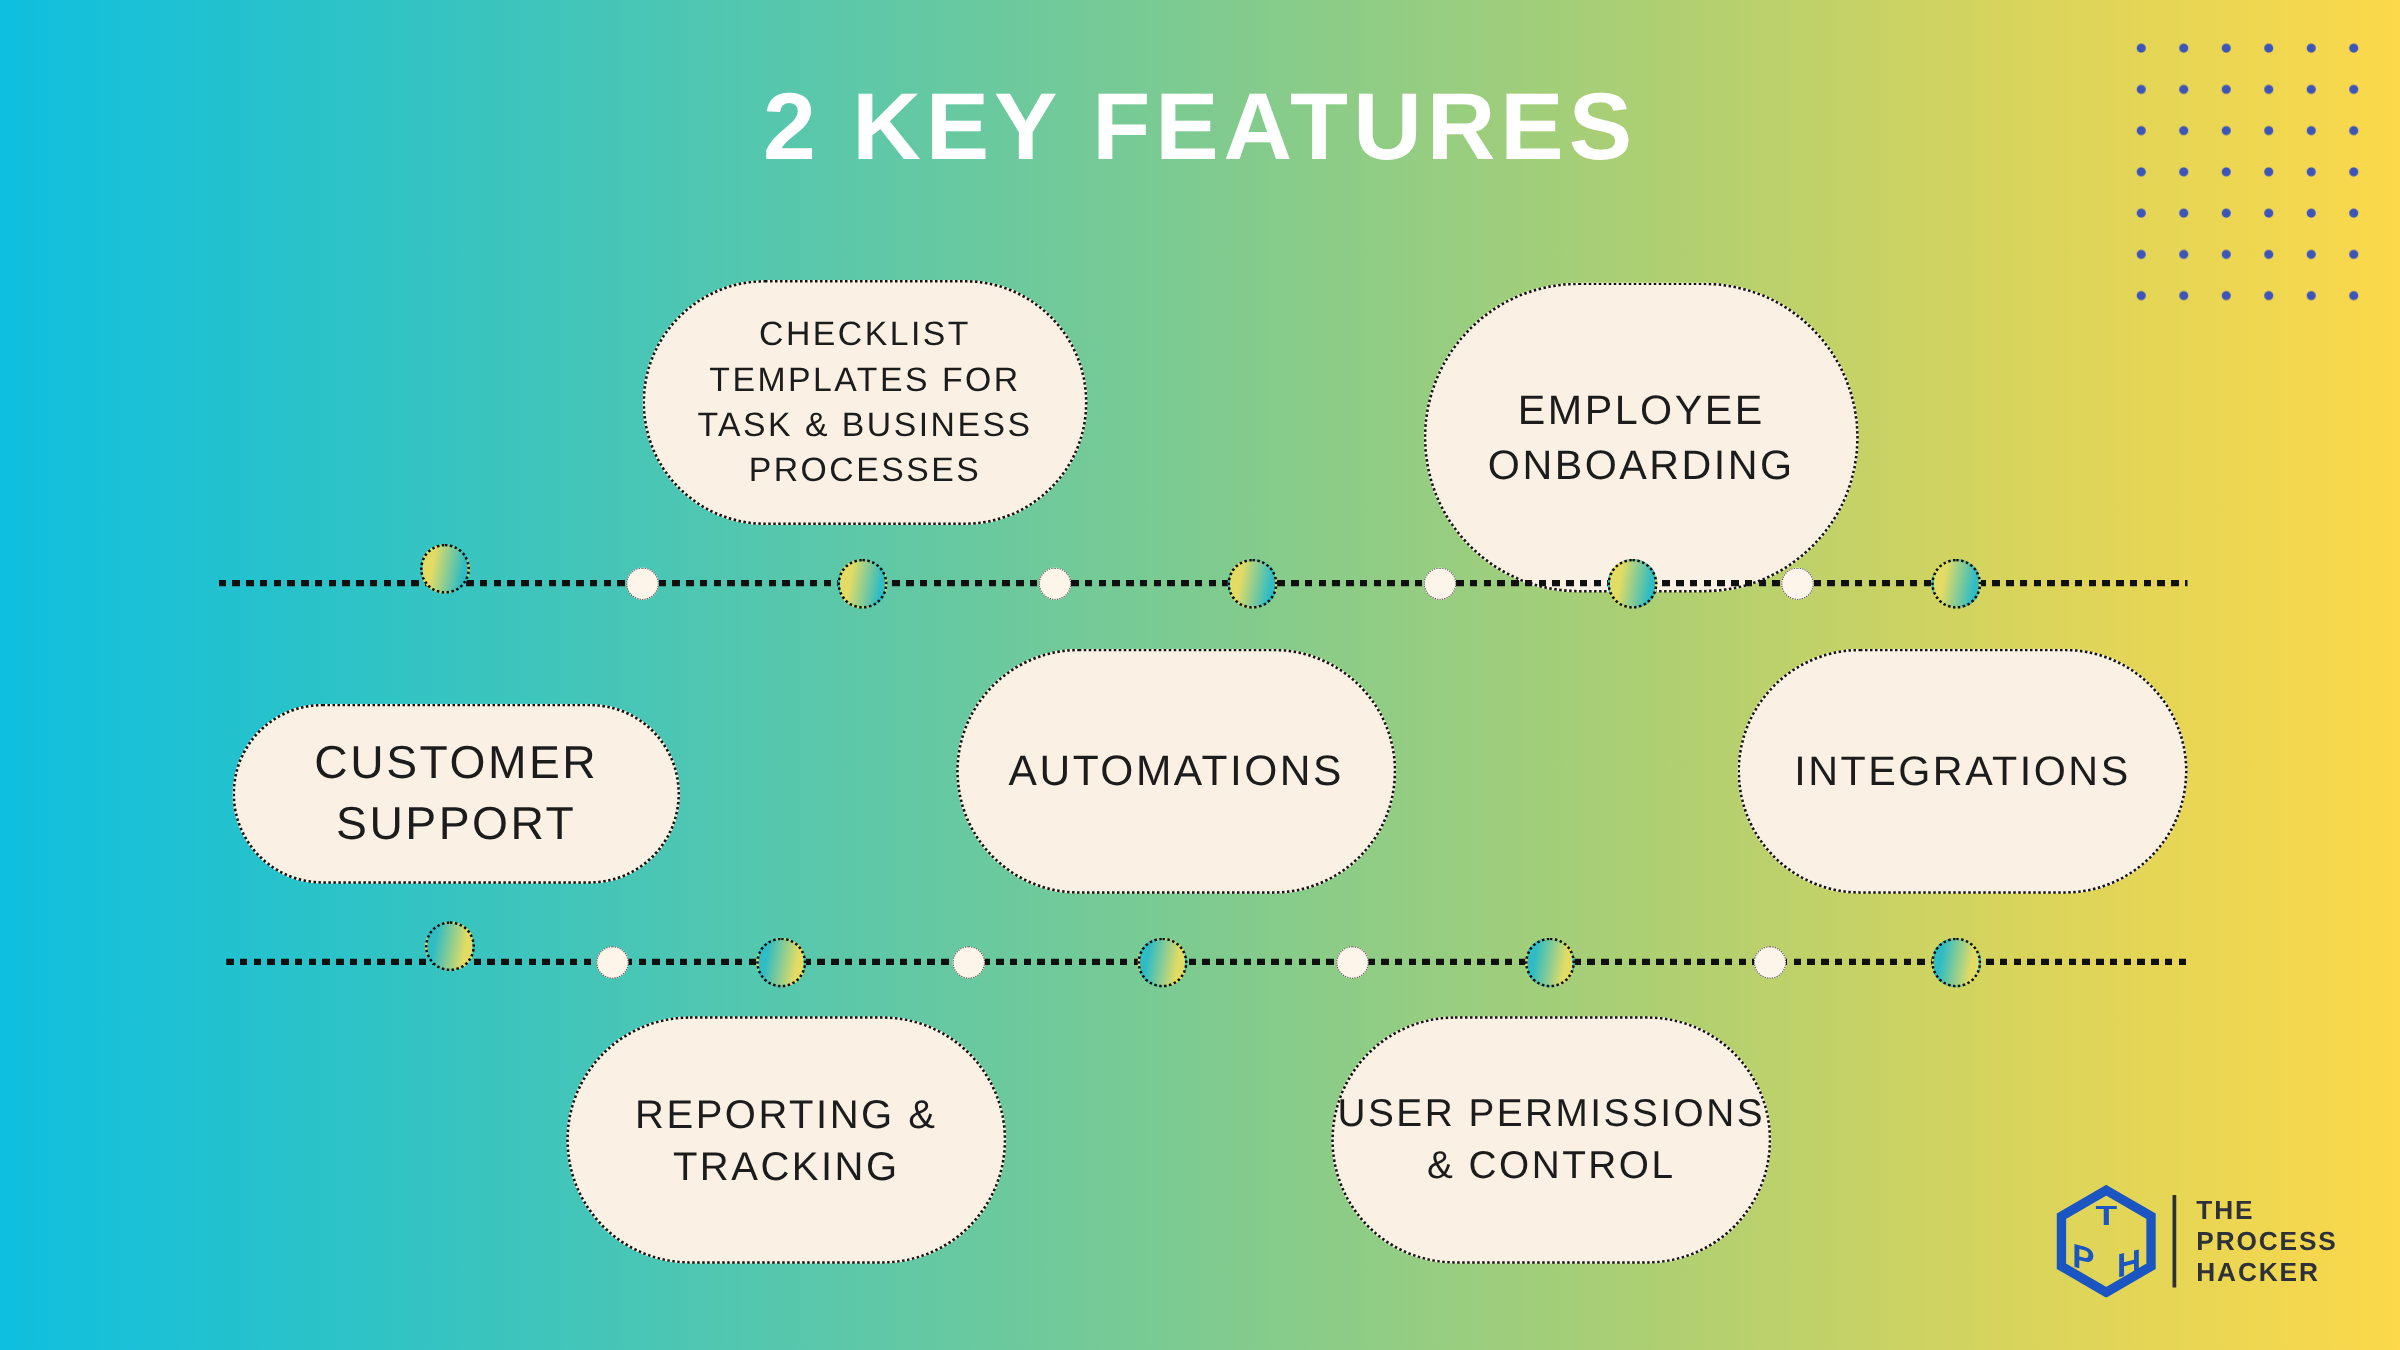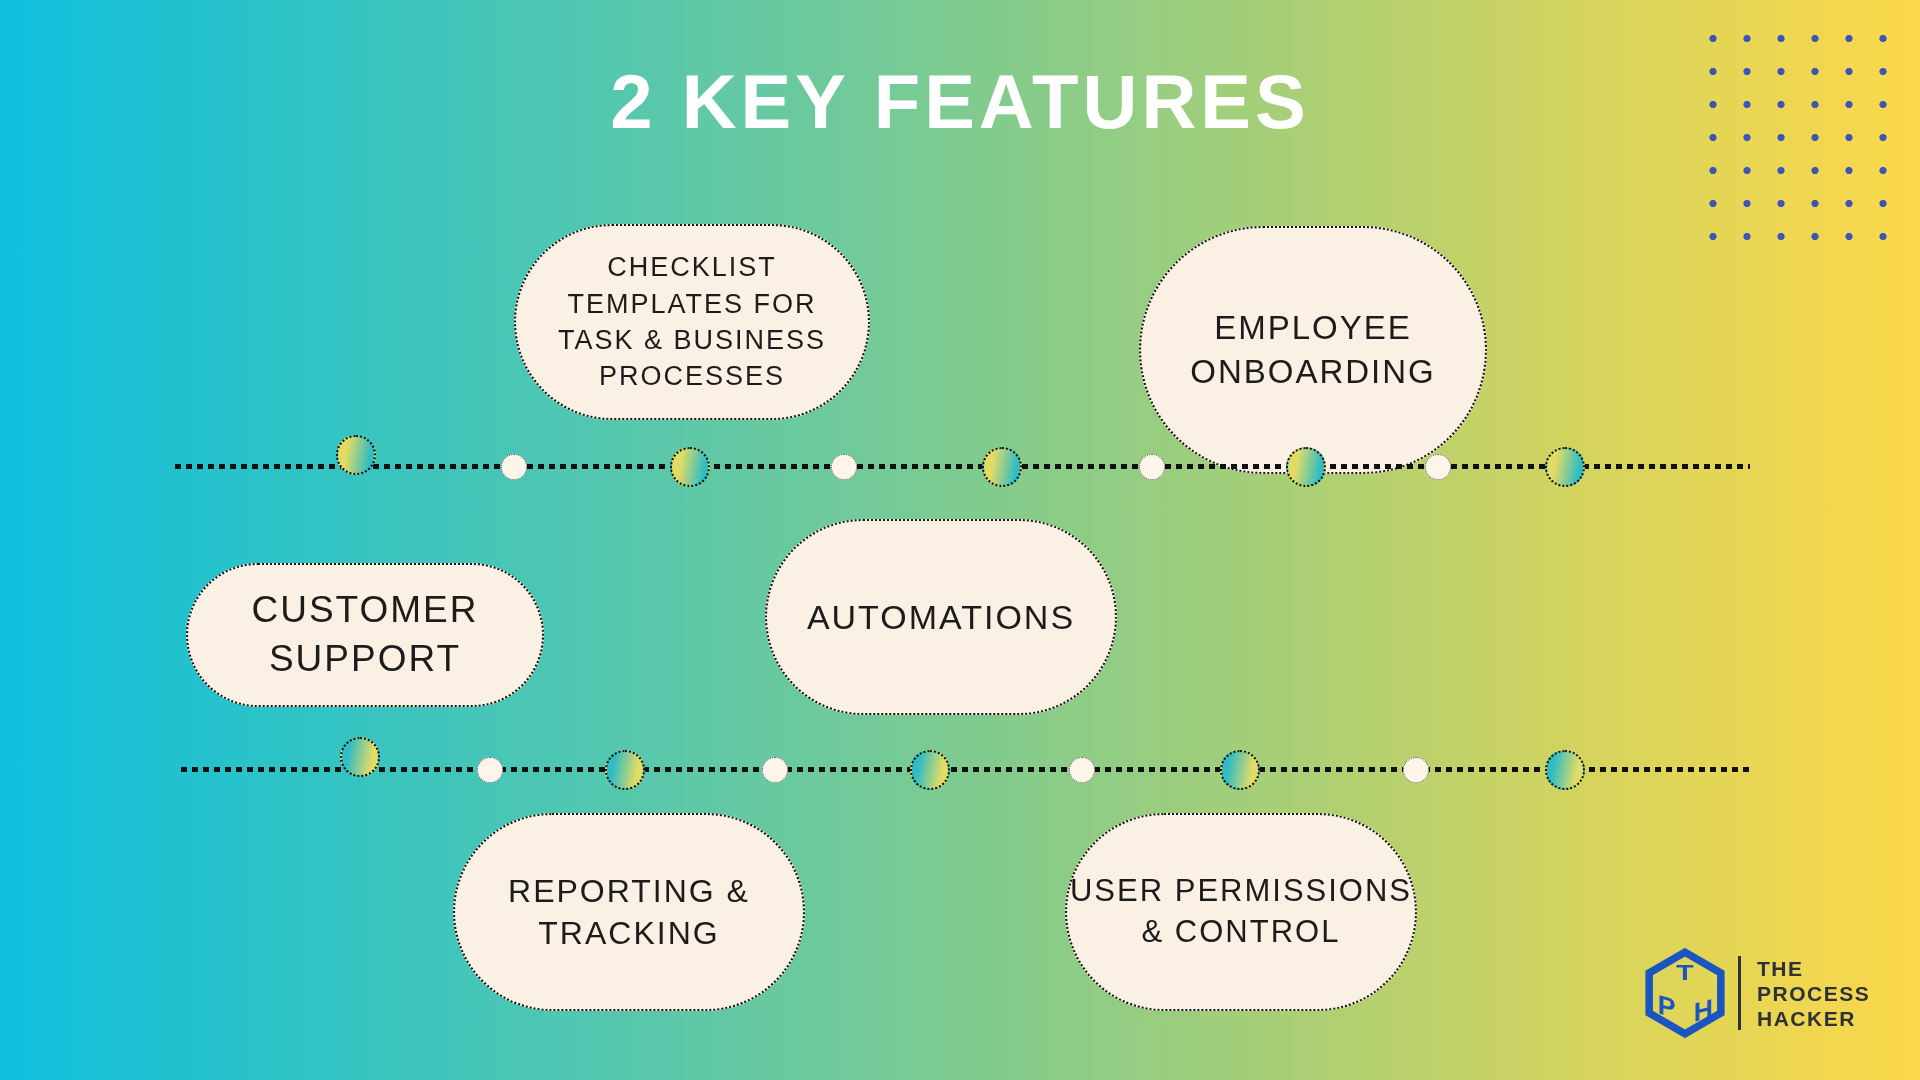--- a/index.html
+++ b/index.html
@@ -140,20 +140,23 @@
     <div class="bubble-label">EMPLOYEE
 ONBOARDING</div>
   </div>
   <div class="bubble b-customer">
     <div class="bubble-label">CUSTOMER
 SUPPORT</div>
   </div>
   <div class="bubble b-automations">
     <div class="bubble-label">AUTOMATIONS</div>
   </div>
+  <div class="bubble b-integrations">
+    <div class="bubble-label">INTEGRATIONS</div>
+  </div>
   <div class="bubble b-permissions">
     <div class="bubble-label">USER PERMISSIONS
 &amp; CONTROL</div>
   </div>
   <div class="bubble b-reporting">
     <div class="bubble-label">REPORTING &amp;
 TRACKING</div>
   </div>
 
   <div class="timeline timeline-1"></div>

